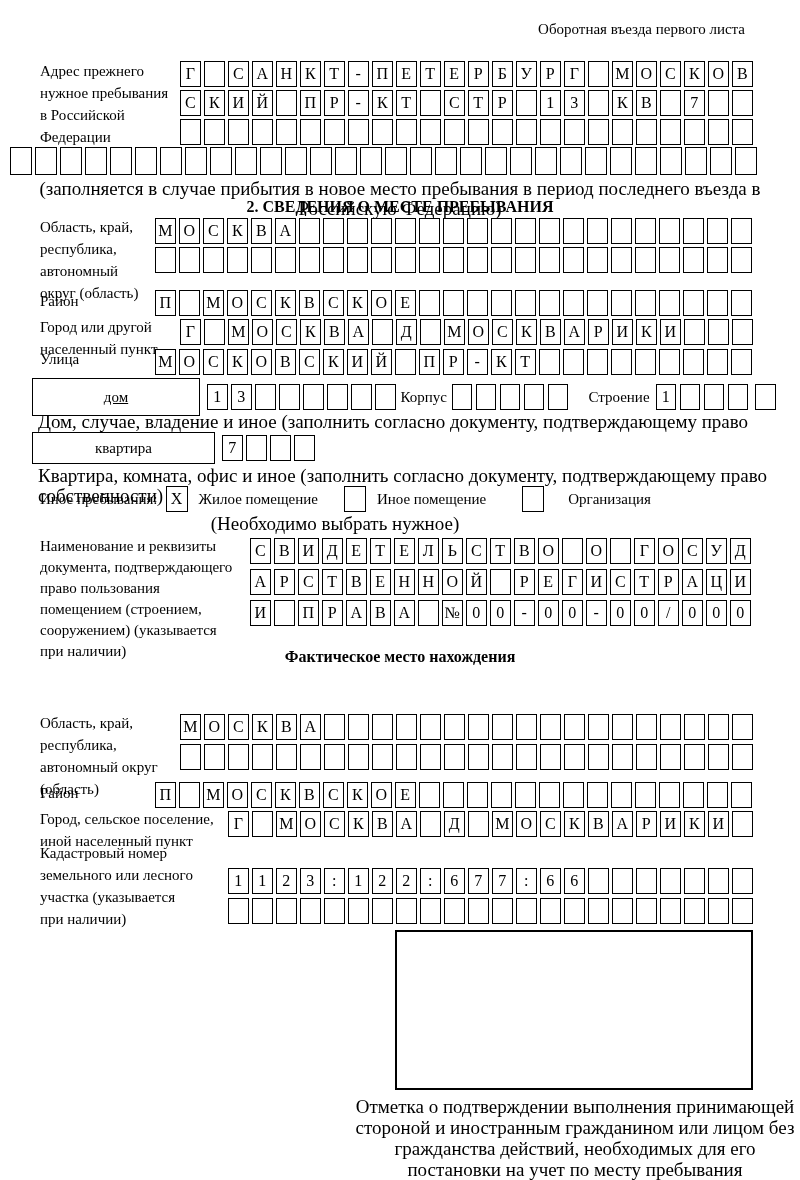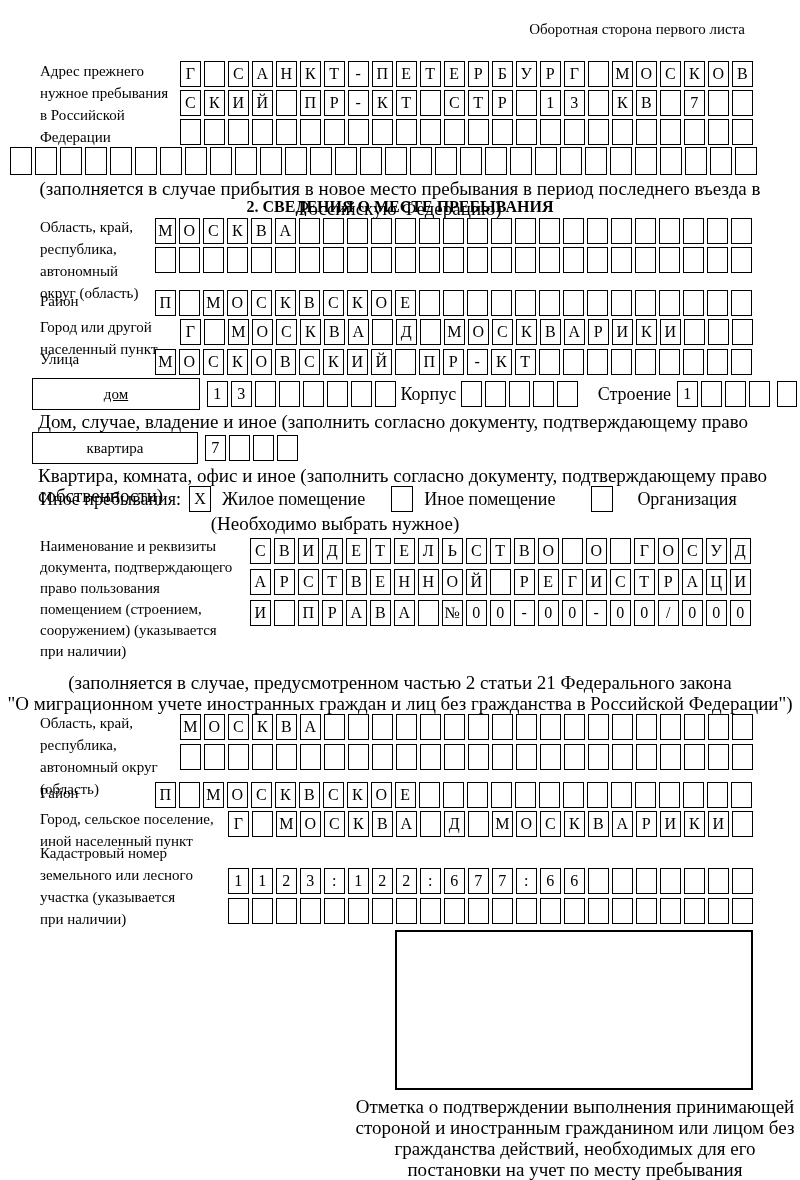--- a/index.html
+++ b/index.html
@@ -13,31 +13,31 @@
   .cells{display:flex;gap:3.5px;}
   .cellrows{display:flex;flex-direction:column;gap:3px;}
   .cell{box-sizing:border-box;flex:none;width:20.5px;height:26px;border:1.6px solid #000;
         display:flex;align-items:center;justify-content:center;font-size:16px;background:#fff;}
   .fullrow .cell{width:21.5px;height:28px;}
   .widebox{box-sizing:border-box;border:1.6px solid #000;display:flex;align-items:center;
            justify-content:center;font-size:15px;background:#fff;flex:none;}
   .inline-row{display:flex;align-items:center;}
   .chk{box-sizing:border-box;width:22px;height:26px;border:1.6px solid #000;display:flex;
        align-items:center;justify-content:center;font-size:16px;flex:none;background:#fff;}
-  .opt-label{font-size:18px;}
+  .opt-label{font-size:15px;}
   .stamp-box{box-sizing:border-box;border:2px solid #000;background:#fff;}
   .title{font-size:16px;}
 </style>
 </head>
 <body>
 
 <div class="page">
 
   <div class="abs" style="top:18px;left:0;width:745px;text-align:right;">
-    <span class="lbl">Оборотная сторона первого листа</span>
+    <span class="lbl">Оборотная въезда первого листа</span>
   </div>
 
   <div class="abs lbl" style="top:60px;left:40px;width:140px;">Адрес прежнего
 нужное пребывания
 в Российской
 Федерации</div>
   <div class="abs cellrows" style="top:61px;left:180px;">
     <div class="cells">
         <div class="cell">Г</div>
         <div class="cell"></div>
@@ -295,21 +295,21 @@
       <div class="cell"></div>
       <div class="cell"></div>
       <div class="cell"></div>
       <div class="cell"></div>
       <div class="cell"></div>
       <div class="cell"></div>
       <div class="cell"></div>
     </div>
 
   <div class="abs inline-row" style="top:378px;left:32px;">
-    <div class="widebox" style="width:168px;height:32px;text-decoration:underline;">дом</div>
+    <div class="widebox" style="width:168px;height:38px;text-decoration:underline;">дом</div>
     <div class="cells" style="margin-left:7px;">
         <div class="cell">1</div>
         <div class="cell">3</div>
         <div class="cell"></div>
         <div class="cell"></div>
         <div class="cell"></div>
         <div class="cell"></div>
         <div class="cell"></div>
         <div class="cell"></div>
       </div>
@@ -328,21 +328,21 @@
         <div class="cell"></div>
         <div class="cell"></div>
       </div>
     <div class="cells" style="margin-left:7px;">
         <div class="cell"></div>
       </div>
   </div>
   <div class="abs note" style="top:412px;left:38px;">Дом, случае, владение и иное (заполнить согласно документу, подтверждающему право собственности)</div>
 
   <div class="abs inline-row" style="top:432px;left:32px;">
-    <div class="widebox" style="width:166px;height:32px;">квартира</div>
+    <div class="widebox" style="width:183px;height:32px;">квартира</div>
     <div class="cells" style="margin-left:7px;">
         <div class="cell">7</div>
         <div class="cell"></div>
         <div class="cell"></div>
         <div class="cell"></div>
       </div>
   </div>
   <div class="abs note" style="top:466px;left:38px;">Квартира, комната, офис и иное (заполнить согласно документу, подтверждающему право собственности)</div>
 
   <div class="abs inline-row" style="top:486px;left:40px;">
@@ -433,22 +433,21 @@
         <div class="cell">-</div>
         <div class="cell">0</div>
         <div class="cell">0</div>
         <div class="cell">/</div>
         <div class="cell">0</div>
         <div class="cell">0</div>
         <div class="cell">0</div>
       </div>
   </div>
 
-  <div class="abs note center" style="top:672px;left:0;line-height:21px;">(заполняется в случае, предусмотренном частью 2 статьи 21 Федерального закона
-"О миграционном учете иностранных граждан и лиц без гражданства в Российской Федерации")</div>
+  <div class="abs center title bold" style="top:648px;left:0;">Фактическое место нахождения</div>
 
   <div class="abs lbl" style="top:712px;left:40px;width:140px;">Область, край,
 республика,
 автономный округ
 (область)</div>
   <div class="abs cellrows" style="top:714px;left:180px;gap:4px;">
     <div class="cells">
         <div class="cell">М</div>
         <div class="cell">О</div>
         <div class="cell">С</div>

